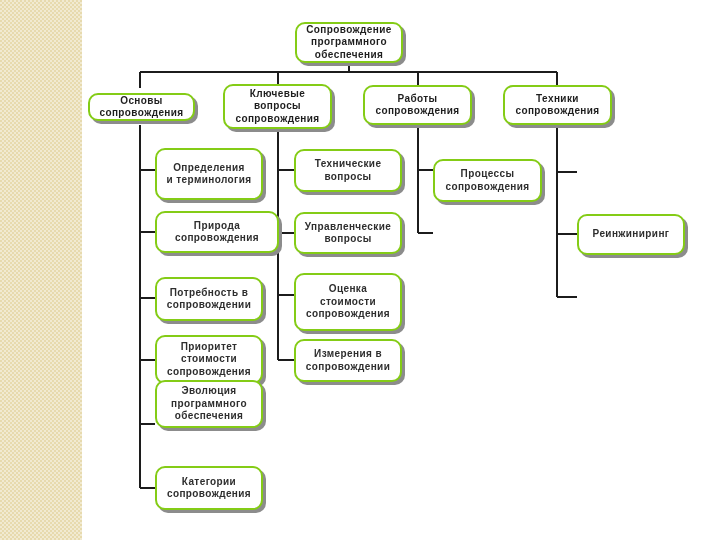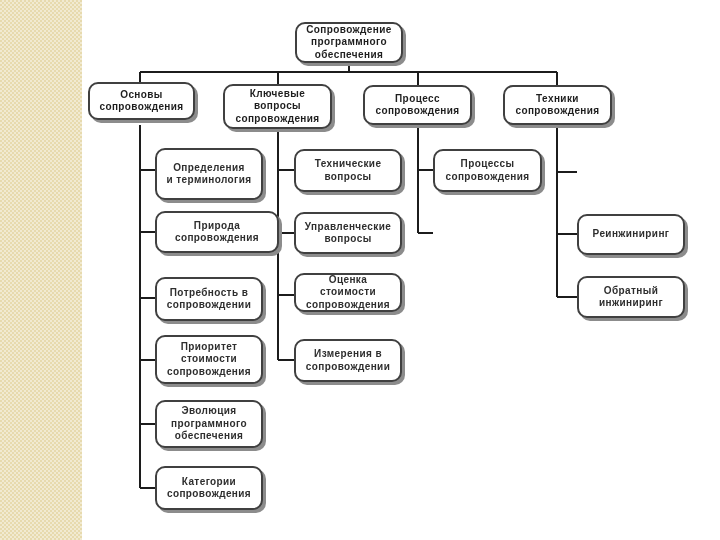--- a/index.html
+++ b/index.html
@@ -30,21 +30,21 @@
   svg.connectors path {
     stroke: #1c1c1c;
     stroke-width: 2;
     fill: none;
     shape-rendering: crispEdges;
   }
   .node {
     position: absolute;
     box-sizing: border-box;
     background: #ffffff;
-    border: 2px solid #404040;
+    border: 2px solid #84cc16;
     border-radius: 10px;
     box-shadow: 3px 3px 0 #8c8c8c;
     display: flex;
     align-items: center;
     justify-content: center;
     text-align: center;
     padding: 2px 3px;
   }
   .node .lbl {
     white-space: pre-line;
@@ -98,31 +98,31 @@
     <path d="M557 234 L577 234"></path>
     <path d="M557 297 L577 297"></path>
   </svg>
 
   <div class="node root" style="left:295px;top:22px;width:108px;height:41px">
     <span class="lbl">Сопровождение
 программного
 обеспечения</span>
   </div>
 
-  <div class="node branch" style="left:88px;top:82px;width:107px;height:38px">
+  <div class="node branch" style="left:88px;top:93px;width:107px;height:28px">
     <span class="lbl">Основы
 сопровождения</span>
   </div>
   <div class="node branch" style="left:223px;top:84px;width:109px;height:45px">
     <span class="lbl">Ключевые
 вопросы
 сопровождения</span>
   </div>
   <div class="node branch" style="left:363px;top:85px;width:109px;height:40px">
-    <span class="lbl">Процесс
+    <span class="lbl">Работы
 сопровождения</span>
   </div>
   <div class="node branch" style="left:503px;top:85px;width:109px;height:40px">
     <span class="lbl">Техники
 сопровождения</span>
   </div>
 
   <div class="node leaf" style="left:155px;top:148px;width:108px;height:52px">
     <span class="lbl">Определения
 и терминология</span>
@@ -133,54 +133,50 @@
   </div>
   <div class="node leaf" style="left:155px;top:277px;width:108px;height:44px">
     <span class="lbl">Потребность в
 сопровождении</span>
   </div>
   <div class="node leaf" style="left:155px;top:335px;width:108px;height:49px">
     <span class="lbl">Приоритет
 стоимости
 сопровождения</span>
   </div>
-  <div class="node leaf" style="left:155px;top:400px;width:108px;height:48px">
+  <div class="node leaf" style="left:155px;top:380px;width:108px;height:48px">
     <span class="lbl">Эволюция
 программного
 обеспечения</span>
   </div>
   <div class="node leaf" style="left:155px;top:466px;width:108px;height:44px">
     <span class="lbl">Категории
 сопровождения</span>
   </div>
 
   <div class="node leaf" style="left:294px;top:149px;width:108px;height:43px">
     <span class="lbl">Технические
 вопросы</span>
   </div>
   <div class="node leaf" style="left:294px;top:212px;width:108px;height:42px">
     <span class="lbl">Управленческие
 вопросы</span>
   </div>
-  <div class="node leaf" style="left:294px;top:273px;width:108px;height:39px">
+  <div class="node leaf" style="left:294px;top:273px;width:108px;height:58px">
     <span class="lbl">Оценка
 стоимости
 сопровождения</span>
   </div>
   <div class="node leaf" style="left:294px;top:339px;width:108px;height:43px">
     <span class="lbl">Измерения в
 сопровождении</span>
   </div>
 
-  <div class="node leaf" style="left:433px;top:149px;width:109px;height:43px">
+  <div class="node leaf" style="left:433px;top:159px;width:109px;height:43px">
     <span class="lbl">Процессы
 сопровождения</span>
   </div>
 
   <div class="node leaf" style="left:577px;top:214px;width:108px;height:41px">
     <span class="lbl">Реинжиниринг</span>
   </div>
-  <div class="node leaf" style="left:577px;top:276px;width:108px;height:42px">
-    <span class="lbl">Обратный
-инжиниринг</span>
-  </div>
 
 </div>
 
 </body></html>

